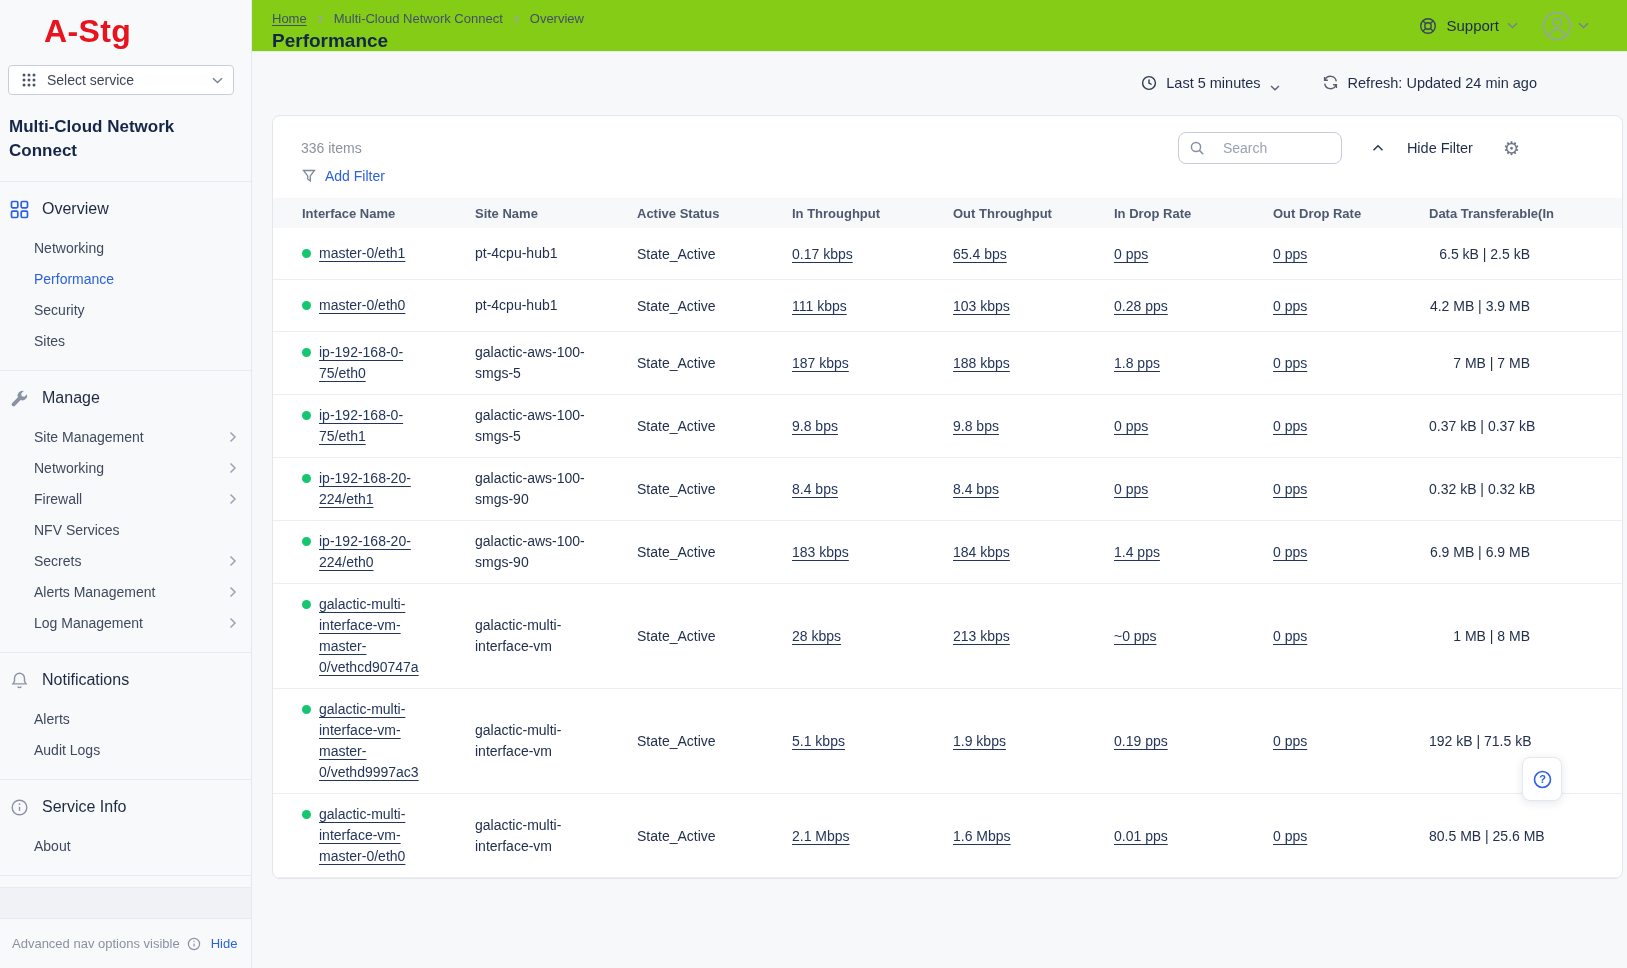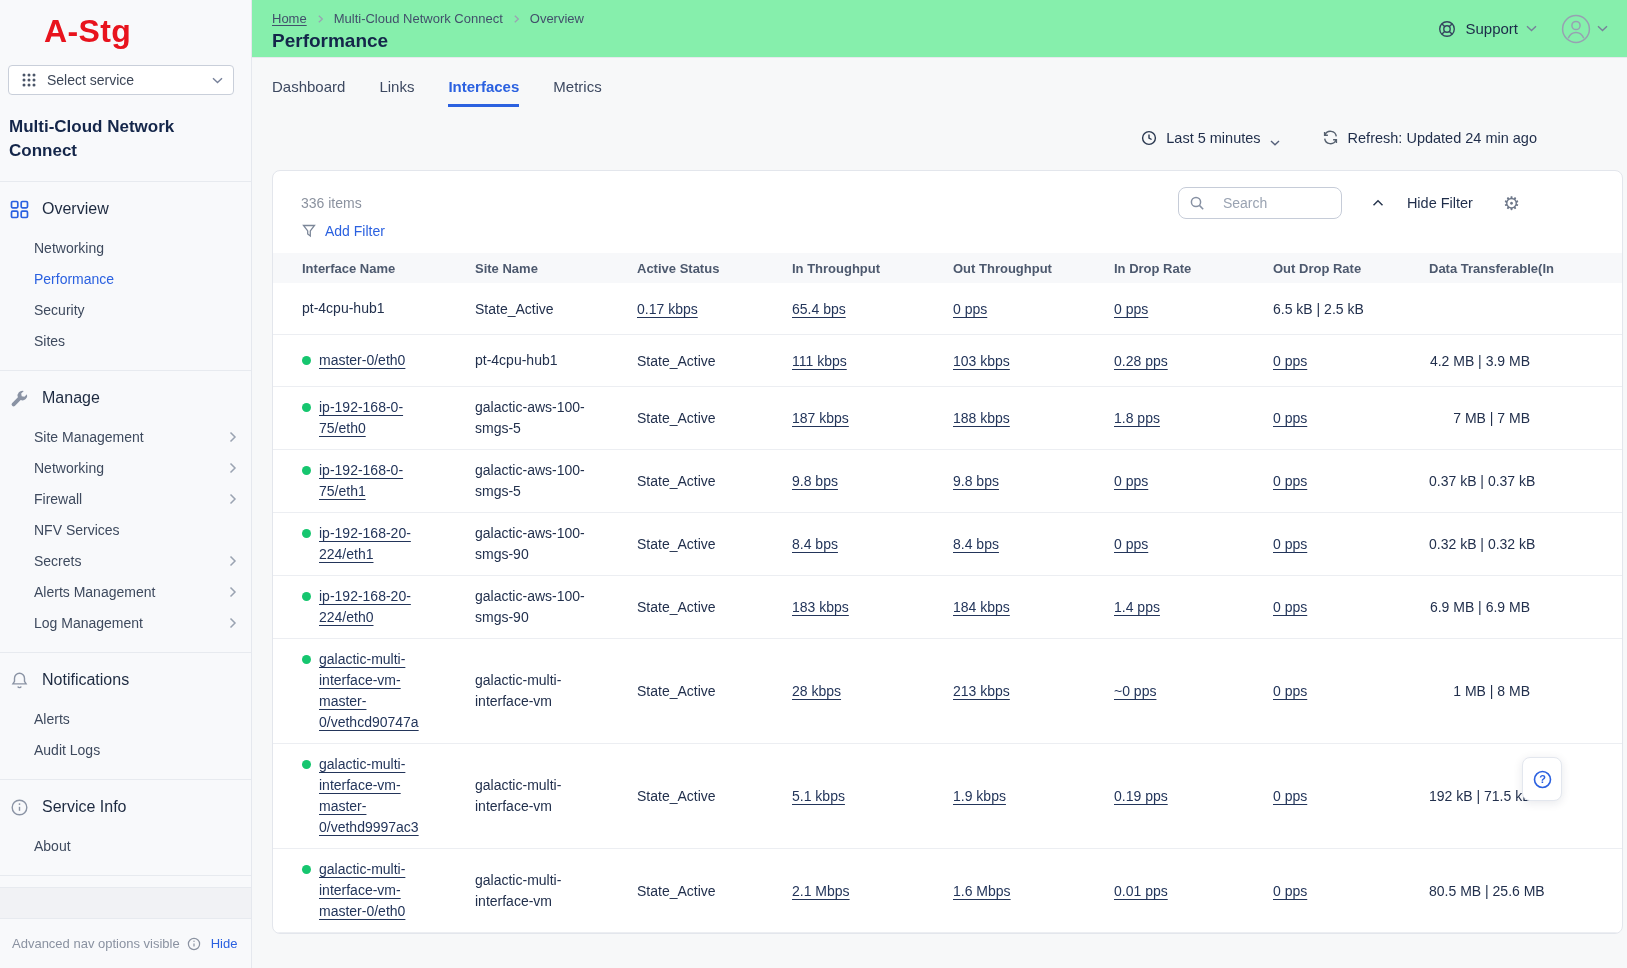--- a/index.html
+++ b/index.html
@@ -33,22 +33,22 @@
   .side-item.active{color:var(--accent)}
   .side-chev{margin-left:auto;display:flex}
   .side-spacer{flex:1}
   .side-strip{height:32px;background:#f1f2f5;border-top:1px solid #e7eaef;border-bottom:1px solid #e7eaef;flex:none}
   .side-footer{height:49px;display:flex;align-items:center;gap:7px;padding:0 12px;
                font-size:13px;color:#8a92a1;flex:none}
   .hide-link{color:var(--accent);margin-left:3px;cursor:pointer;text-decoration:none}
 
   
   .main{flex:1;display:flex;flex-direction:column;min-width:0}
-  .topbar{height:58px;background:#86efac;border-bottom:1px solid #e6e9ee;display:flex;
-          justify-content:space-between;padding:0 19px 0 20px;flex:none}
+  .topbar{height:52px;background:#84cc16;border-bottom:1px solid #e6e9ee;display:flex;
+          justify-content:space-between;padding:0 38px 0 20px;flex:none}
   .topbar-left{padding-top:11px}
   .breadcrumb{display:flex;align-items:center;gap:9px;font-size:13px;color:#42506b}
   .bc-item{cursor:default}
   .bc-link{text-decoration:underline;text-underline-offset:2px;cursor:pointer}
   .bc-sep{display:flex}
   .page-title{margin-top:4px;font-size:19px;font-weight:600;color:#14264a}
   .topbar-right{display:flex;align-items:center;gap:24px}
   .support{display:flex;align-items:center;gap:8px;font-size:15px;color:#1c2b49;cursor:pointer}
   .avatar-wrap{display:flex;align-items:center;gap:6px;cursor:pointer}
 
@@ -304,26 +304,20 @@
               </svg>
           </span>
           <svg width="11" height="7" viewBox="0 0 11 7" fill="none" stroke="#77819a" stroke-width="1.4">
               <path d="M1 1.2l4.5 4.3L10 1.2"></path>
             </svg>
         </span>
       </div>
     </header>
 
     <div class="content">
-      <div class="tabs" id="tabs">
-          <div class="tab">Dashboard</div>
-          <div class="tab">Links</div>
-          <div class="tab active">Interfaces</div>
-          <div class="tab">Metrics</div>
-        </div>
 
       <div class="time-row">
         <span class="time-range">
           <span style="display:flex">
             <svg width="16" height="16" viewBox="0 0 16 16" fill="none" stroke="#2a3850" stroke-width="1.4">
                 <circle cx="8" cy="8" r="6.4"></circle>
                 <path d="M8 4.4V8l2.6 1.5"></path>
               </svg>
           </span>
           <span>Last 5 minutes</span>
@@ -383,20 +377,24 @@
             <span class="th">Site Name</span>
             <span class="th">Active Status</span>
             <span class="th">In Throughput</span>
             <span class="th">Out Throughput</span>
             <span class="th">In Drop Rate</span>
             <span class="th">Out Drop Rate</span>
             <span class="th">Data Transferable(In</span>
           </div>
         <div id="tbody">
             <div class="trow">
+              <div class="td name-cell">
+                <span class="dot"></span>
+                <a class="lnk wrapname">master-0/eth1</a>
+              </div>
               <div class="td">
                 <span class="wrapsite">pt-4cpu-hub1</span>
               </div>
               <div class="td">State_Active</div>
               <div class="td"><a class="lnk">0.17 kbps</a></div>
               <div class="td"><a class="lnk">65.4 bps</a></div>
               <div class="td"><a class="lnk">0 pps</a></div>
               <div class="td"><a class="lnk">0 pps</a></div>
               <div class="td datat">6.5 kB | 2.5 kB</div>
             </div>

